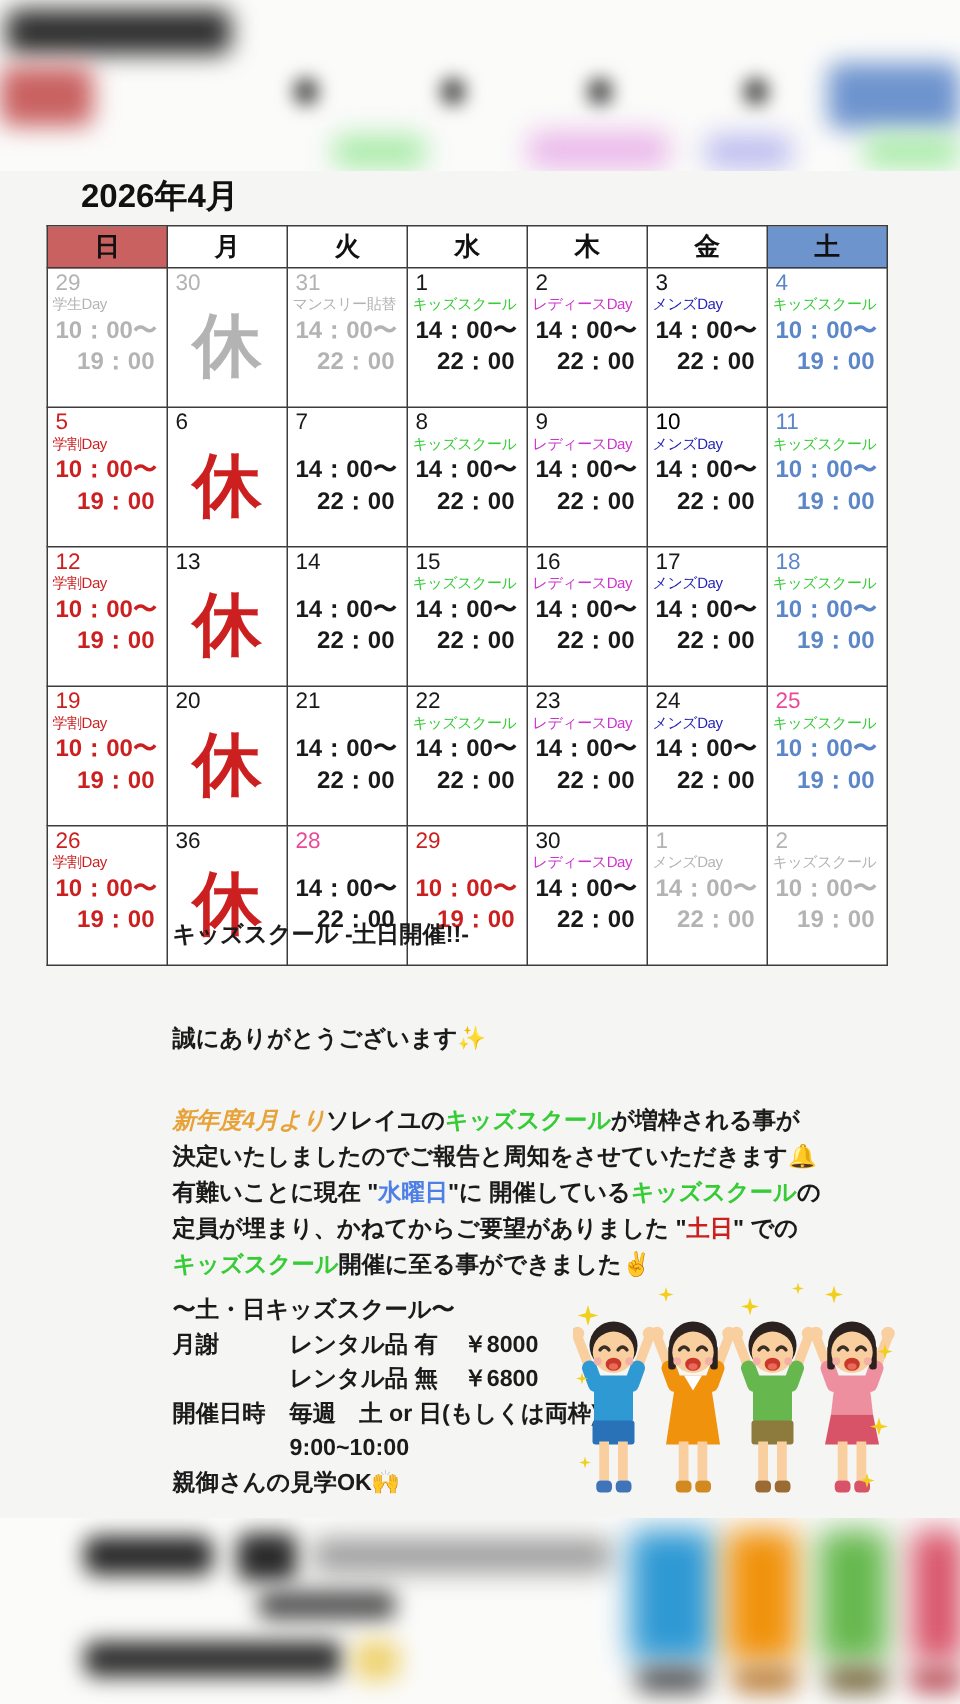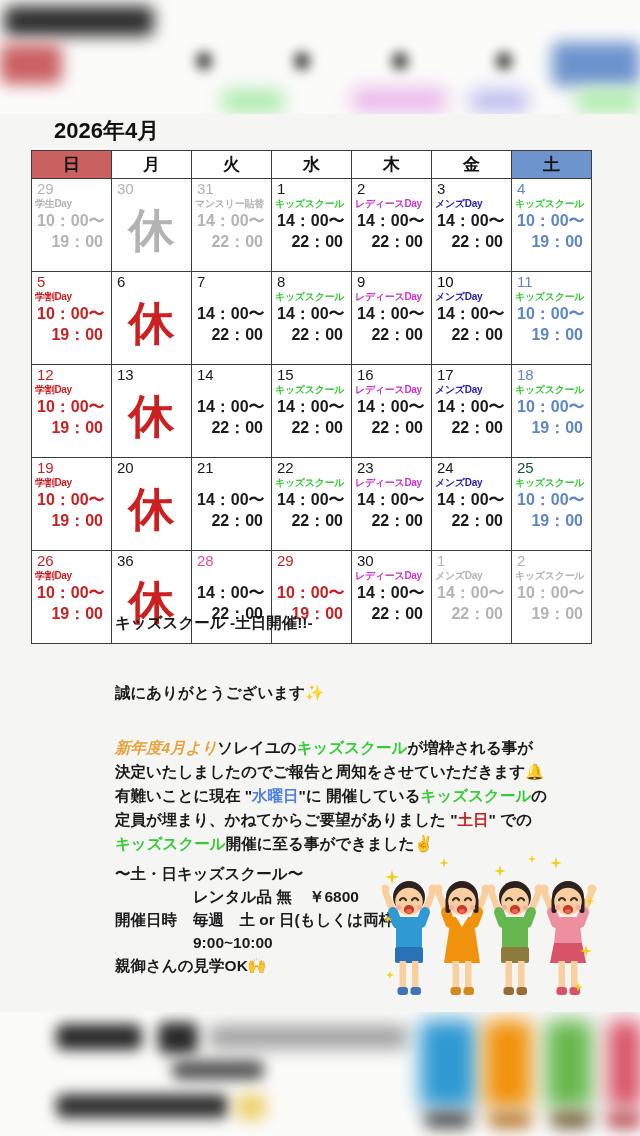--- a/index.html
+++ b/index.html
@@ -18,21 +18,21 @@
   #month-title{position:absolute;left:54px;top:116px;font-size:22px;font-weight:700;color:#111;}
 
   #calendar{
     position:absolute;left:31px;top:150px;width:561px;
     border-collapse:collapse;table-layout:fixed;background:#fff;
   }
   #calendar th,#calendar td{border:1px solid #3c3c3c;}
   #calendar th{height:25px;font-size:17px;font-weight:700;color:#111;background:#fff;text-align:center;}
   #calendar td{height:91px;vertical-align:top;padding:1px 3px 0 3px;}
   .cell-day{font-size:15px;line-height:17px;padding-left:2px;color:#222;}
-  .cell-label{font-size:10px;font-weight:700;line-height:13px;height:13px;letter-spacing:-0.3px;white-space:nowrap;overflow:hidden;}
+  .cell-label{font-size:10px;font-weight:400;line-height:13px;height:13px;letter-spacing:-0.3px;white-space:nowrap;overflow:hidden;}
   .cell-time1{font-size:16px;font-weight:700;line-height:21px;padding-left:2px;white-space:nowrap;}
   .cell-time2{font-size:16px;font-weight:700;line-height:21px;text-align:right;padding-right:5px;white-space:nowrap;}
   .cell-closed{font-size:46px;font-weight:700;text-align:center;line-height:66px;}
 
   .textline{position:absolute;left:115px;white-space:nowrap;font-weight:700;font-size:15.5px;}
   #announce-heading{top:613px;}
   #para1{position:absolute;left:115px;top:681px;font-weight:700;font-size:15.5px;line-height:24px;white-space:nowrap;}
   #para2{position:absolute;left:115px;top:736px;font-weight:700;font-size:15.5px;line-height:24px;white-space:nowrap;}
   #pricing{position:absolute;left:115px;top:862px;font-weight:700;font-size:15.5px;line-height:23px;white-space:nowrap;}
   .pc1{display:inline-block;min-width:78px;}
@@ -228,21 +228,21 @@
             <div class="cell-time1" style="color: rgb(26, 26, 26);">14：00〜</div>
             <div class="cell-time2" style="color: rgb(26, 26, 26);">22：00</div>
           </td>
           <td>
             <div class="cell-day" style="color: rgb(26, 26, 26);">24</div>
             <div class="cell-label" style="color: rgb(36, 36, 180);">メンズDay</div>
             <div class="cell-time1" style="color: rgb(26, 26, 26);">14：00〜</div>
             <div class="cell-time2" style="color: rgb(26, 26, 26);">22：00</div>
           </td>
           <td>
-            <div class="cell-day" style="color: #14532d;">25</div>
+            <div class="cell-day" style="color: #ec4899;">25</div>
             <div class="cell-label" style="color: rgb(53, 204, 53);">キッズスクール</div>
             <div class="cell-time1" style="color: rgb(91, 134, 200);">10：00〜</div>
             <div class="cell-time2" style="color: rgb(91, 134, 200);">19：00</div>
           </td>
         </tr>
         <tr>
           <td>
             <div class="cell-day" style="color: rgb(204, 32, 32);">26</div>
             <div class="cell-label" style="color: rgb(204, 32, 32);">学割Day</div>
             <div class="cell-time1" style="color: rgb(204, 32, 32);">10：00〜</div>
@@ -295,20 +295,21 @@
   <div id="para2">
       <div><span style="color: rgb(232, 162, 58); font-style: italic;">新年度4月より</span><span>ソレイユの</span><span style="color: rgb(53, 204, 53);">キッズスクール</span><span>が増枠される事が</span></div>
       <div><span>決定いたしましたのでご報告と周知をさせていただきます🔔</span></div>
       <div><span>有難いことに現在 "</span><span style="color: rgb(77, 127, 230);">水曜日</span><span>"に 開催している</span><span style="color: rgb(53, 204, 53);">キッズスクール</span><span>の</span></div>
       <div><span>定員が埋まり、かねてからご要望がありました "</span><span style="color: rgb(204, 32, 32);">土日</span><span>" での</span></div>
       <div><span style="color: rgb(53, 204, 53);">キッズスクール</span><span>開催に至る事ができました✌️</span></div>
     </div>
 
   <div id="pricing">
     <div>〜土・日キッズスクール〜</div>
+  <div><span class="pc1">月謝</span><span class="pc2">レンタル品 有</span><span>￥8000</span></div>
       <div><span class="pc1"></span><span class="pc2">レンタル品 無</span><span>￥6800</span></div>
       <div><span class="pc1">開催日時</span><span class="pc2">毎週　土 or 日(もしくは両枠)</span><span></span></div>
       <div><span class="pc1"></span><span class="pc2">9:00~10:00</span><span></span></div>
       <div><span class="pc1">親御さんの見学OK🙌</span><span class="pc2"></span><span></span></div>
     </div>
 
   <svg id="kids-svg" width="218" height="152" viewBox="0 0 218 152">
       <g transform="translate(0,0)">
         <line x1="16" y1="70" x2="3" y2="36" stroke="#f9cf9f" stroke-width="6.5" stroke-linecap="round"></line>
         <circle cx="3" cy="34" r="4.5" fill="#f9cf9f"></circle>

